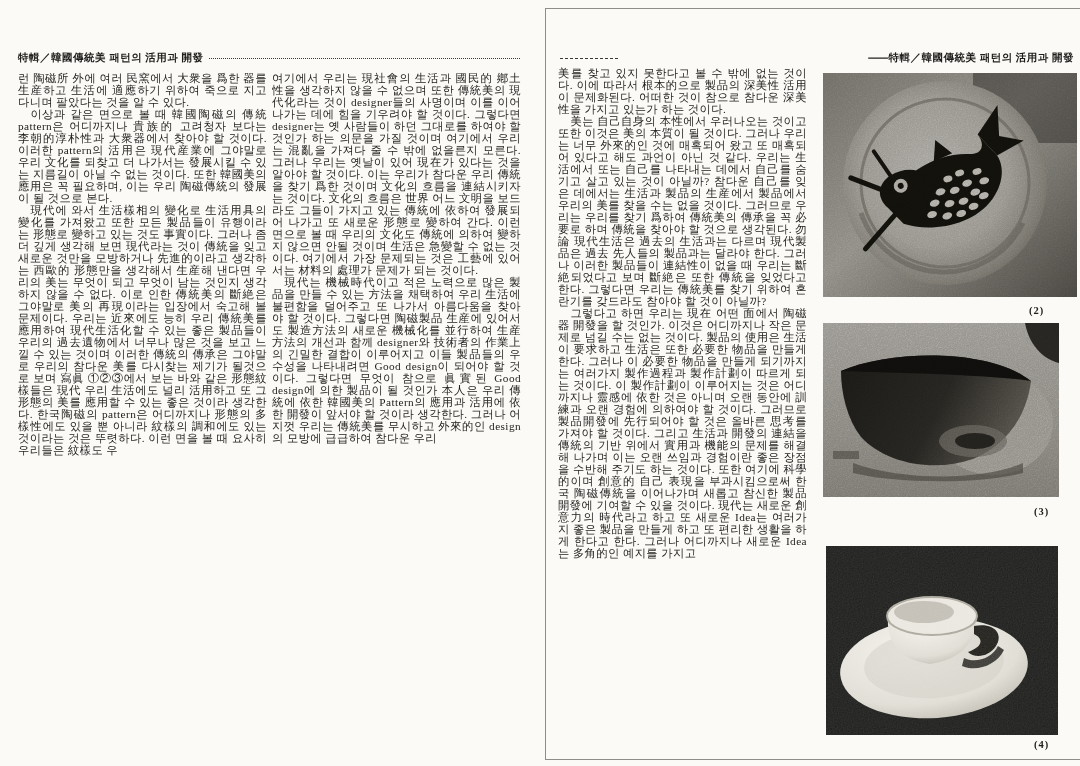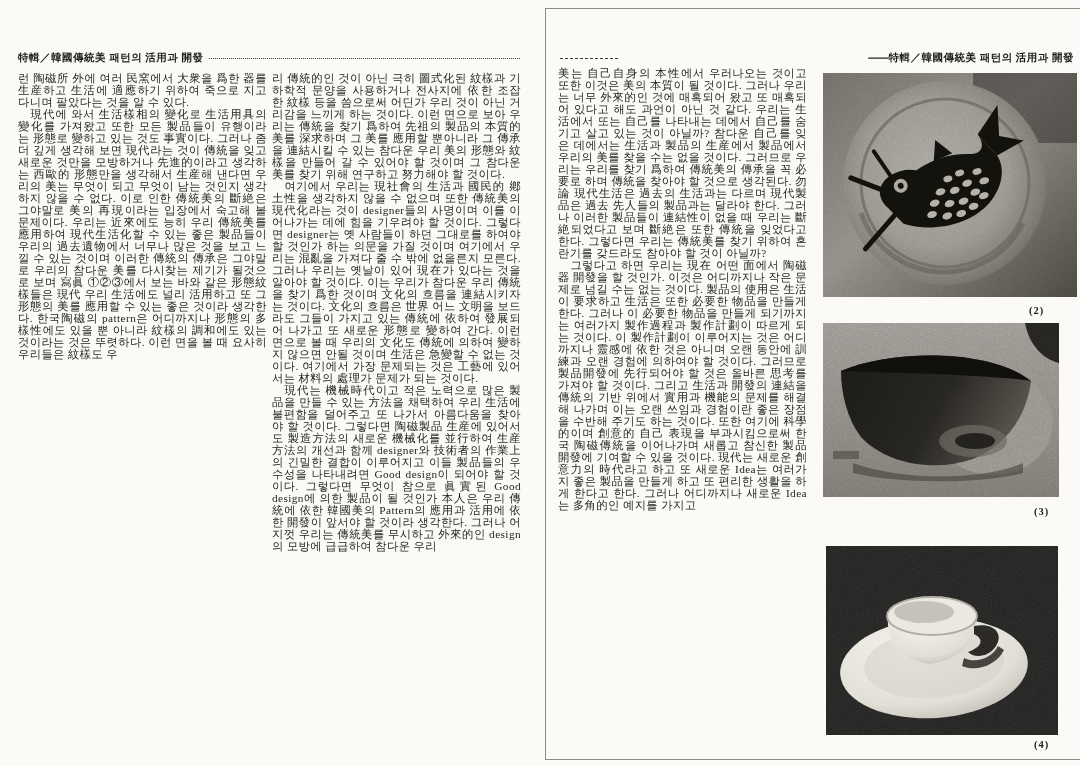--- a/index.html
+++ b/index.html
@@ -72,34 +72,35 @@
 
 <div class="spread">
 
   <div class="page-left">
     <div class="running-head-left">
       <span>特輯／韓國傳統美 패턴의 活用과 開發</span>
       <span class="leader"></span>
     </div>
     <div class="col col-l1">
         <p>런 陶磁所 外에 여러 民窯에서 大衆을 爲한 器를 生産하고 生活에 適應하기 위하여 죽으로 지고 다니며 팔았다는 것을 알 수 있다.</p>
+        <p>이상과 같은 면으로 볼 때 韓國陶磁의 傳統 pattern은 어디까지나 貴族的 고려청자 보다는 李朝的淳朴性과 大衆器에서 찾아야 할 것이다. 이러한 pattern의 活用은 現代産業에 그야말로 우리 文化를 되찾고 더 나가서는 發展시킬 수 있는 지름길이 아닐 수 없는 것이다. 또한 韓國美의 應用은 꼭 필요하며, 이는 우리 陶磁傳統의 發展이 될 것으로 본다.</p>
         <p>現代에 와서 生活樣相의 變化로 生活用具의 變化를 가져왔고 또한 모든 製品들이 유행이라는 形態로 變하고 있는 것도 事實이다.  그러나 좀더 깊게 생각해 보면 現代라는 것이 傳統을 잊고 새로운 것만을 모방하거나 先進的이라고 생각하는 西歐的 形態만을 생각해서 生産해 낸다면 우리의 美는 무엇이 되고 무엇이 남는 것인지 생각하지 않을 수 없다.  이로 인한 傳統美의 斷絶은 그야말로 美의 再現이라는 입장에서 숙고해 볼 문제이다.  우리는 近來에도 능히 우리 傳統美를 應用하여 現代生活化할 수 있는 좋은 製品들이 우리의 過去遺物에서 너무나 많은 것을 보고 느낄 수 있는 것이며 이러한 傳統의 傳承은 그야말로 우리의 참다운 美를 다시찾는 제기가 될것으로 보며 寫眞 ①②③에서 보는 바와 같은 形態紋樣들은 現代 우리 生活에도 널리 活用하고 또 그 形態의 美를 應用할 수 있는 좋은 것이라 생각한다.  한국陶磁의 pattern은 어디까지나 形態의 多樣性에도 있을 뿐 아니라 紋樣의 調和에도 있는 것이라는 것은 뚜렷하다. 이런 면을 볼 때 요사히 우리들은 紋樣도 우</p>
       </div>
     <div class="col col-l2">
-        <p>리 傳統的인 것이 아닌 극히 圖式化된 紋樣과 기하학적 문양을 사용하거나 전사지에 依한 조잡한 紋樣 등을 씀으로써 어딘가 우리 것이 아닌 거리감을 느끼게 하는 것이다.  이런 면으로 보아 우리는 傳統을 찾기 爲하여 先祖의 製品의 本質的 美를 深求하며 그 美를 應用할 뿐아니라 그 傳承을 連結시킬 수 있는 참다운 우리 美의 形態와 紋樣을 만들어 갈 수 있어야 할 것이며 그 참다운 美를 찾기 위해 연구하고 努力해야 할 것이다.</p>
         <p>여기에서 우리는 現社會의 生活과 國民的 鄕土性을 생각하지 않을 수 없으며 또한 傳統美의 現代化라는 것이 designer들의 사명이며 이를 이어나가는 데에 힘을 기우려야 할 것이다.  그렇다면 designer는 옛 사람들이 하던 그대로를 하여야 할 것인가 하는 의문을 가질 것이며 여기에서 우리는 混亂을 가져다 줄 수 밖에 없을른지 모른다.  그러나 우리는 옛날이 있어 現在가 있다는 것을 알아야 할 것이다. 이는 우리가 참다운 우리 傳統을 찾기 爲한 것이며 文化의 흐름을 連結시키자는 것이다. 文化의 흐름은 世界 어느 文明을 보드라도 그들이 가지고 있는 傳統에 依하여 發展되어 나가고 또 새로운 形態로 變하여 간다. 이런 면으로 볼 때 우리의 文化도 傳統에 의하여 變하지 않으면 안될 것이며 生活은 急變할 수 없는 것이다. 여기에서 가장 문제되는 것은 工藝에 있어서는 材料의 處理가 문제가 되는 것이다.</p>
         <p>現代는 機械時代이고 적은 노력으로 많은 製品을 만들 수 있는 方法을 채택하여 우리 生活에 불편함을 덜어주고 또 나가서 아름다움을 찾아야 할 것이다.  그렇다면 陶磁製品 生産에 있어서도 製造方法의 새로운 機械化를 並行하여 生産方法의 개선과 함께 designer와 技術者의 作業上의 긴밀한 결합이 이루어지고 이들 製品들의 우수성을 나타내려면 Good design이 되어야 할 것이다. 그렇다면 무엇이 참으로 眞實된 Good design에 의한 製品이 될 것인가 本人은 우리 傳統에 依한 韓國美의 Pattern의 應用과 活用에 依한 開發이 앞서야 할 것이라 생각한다. 그러나 어지껏 우리는 傳統美를 무시하고 外來的인 design의 모방에 급급하여 참다운 우리</p>
       </div>
   </div>
 
   <div class="page-right">
     <div class="head-dashes"></div>
     <div class="running-head-right">⸺特輯／韓國傳統美 패턴의 活用과 開發</div>
 
     <div class="col col-r1">
+        <p>美를 찾고 있지 못한다고 볼 수 밖에 없는 것이다.  이에 따라서 根本的으로 製品의 深美性 活用이 문제화된다.  어떠한 것이 참으로 참다운 深美性을 가지고 있는가 하는 것이다.</p>
         <p>美는 自己自身의 本性에서 우러나오는 것이고 또한 이것은 美의 本質이 될 것이다. 그러나 우리는 너무 外來的인 것에 매혹되어 왔고 또 매혹되어 있다고 해도 과언이 아닌 것 같다. 우리는 生活에서 또는 自己를 나타내는 데에서 自己를 숨기고 살고 있는 것이 아닐까?  참다운 自己를 잊은 데에서는 生活과 製品의 生産에서 製品에서 우리의 美를 찾을 수는 없을 것이다.  그러므로 우리는 우리를 찾기 爲하여 傳統美의 傳承을 꼭 必要로 하며 傳統을 찾아야 할 것으로 생각된다. 勿論 現代生活은 過去의 生活과는 다르며 現代製品은 過去 先人들의 製品과는 달라야 한다.  그러나 이러한 製品들이 連結性이 없을 때 우리는 斷絶되었다고 보며 斷絶은 또한 傳統을 잊었다고 한다. 그렇다면 우리는 傳統美를 찾기 위하여 혼란기를 갖드라도 참아야 할 것이 아닐까?</p>
         <p>그렇다고 하면 우리는 現在 어떤 面에서 陶磁器 開發을 할 것인가.  이것은 어디까지나 작은 문제로 넘길 수는 없는 것이다.  製品의 使用은 生活이 要求하고 生活은 또한 必要한 物品을 만들게 한다. 그러나 이 必要한 物品을 만들게 되기까지는 여러가지 製作過程과 製作計劃이 따르게 되는 것이다.  이 製作計劃이 이루어지는 것은 어디까지나 靈感에 依한 것은 아니며 오랜 동안에 訓練과 오랜 경험에 의하여야 할 것이다. 그러므로 製品開發에 先行되어야 할 것은 올바른 思考를 가져야 할 것이다. 그리고 生活과 開發의 連結을 傳統의 기반 위에서 實用과 機能의 문제를 해결해 나가며 이는 오랜 쓰임과 경험이란 좋은 장점을 수반해 주기도 하는 것이다. 또한 여기에 科學的이며 創意的 自己 表現을 부과시킴으로써 한국 陶磁傳統을 이어나가며 새롭고 참신한 製品開發에 기여할 수 있을 것이다. 現代는 새로운 創意力의 時代라고 하고 또 새로운 Idea는 여러가지 좋은 製品을 만들게 하고 또 편리한 생활을 하게 한다고 한다.  그러나 어디까지나 새로운 Idea는 多角的인 예지를 가지고</p>
       </div>
 
     <div class="figure fig2">
       <svg class="fig-photo" viewBox="0 0 254 224" preserveAspectRatio="none">
         <defs>
           <radialGradient id="plate" cx="45%" cy="45%" r="65%">
             <stop offset="0%" stop-color="#cfcdc6"></stop>
             <stop offset="55%" stop-color="#bdbab2"></stop>

